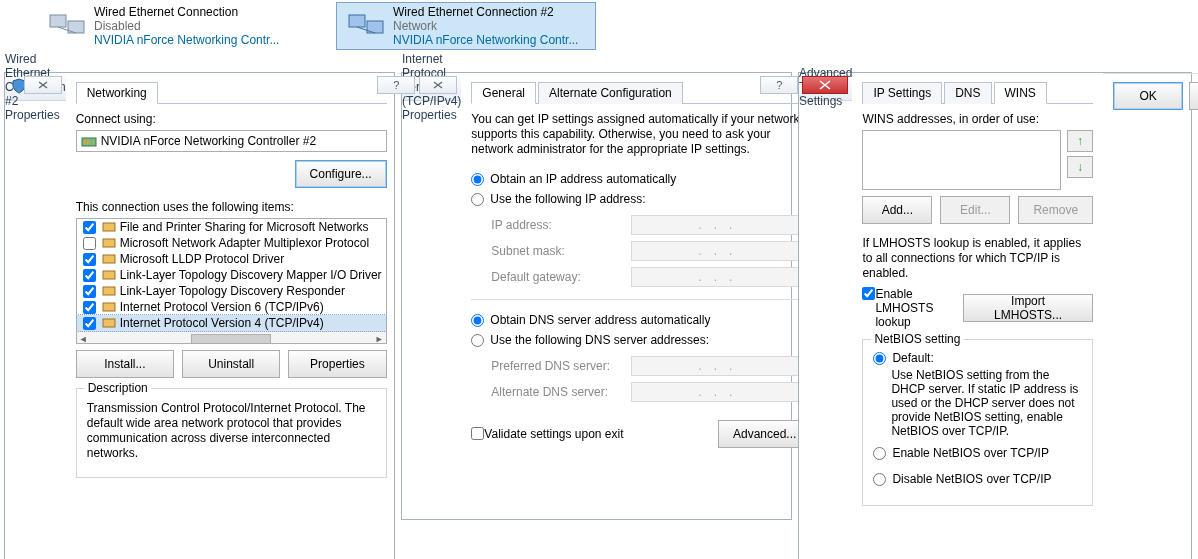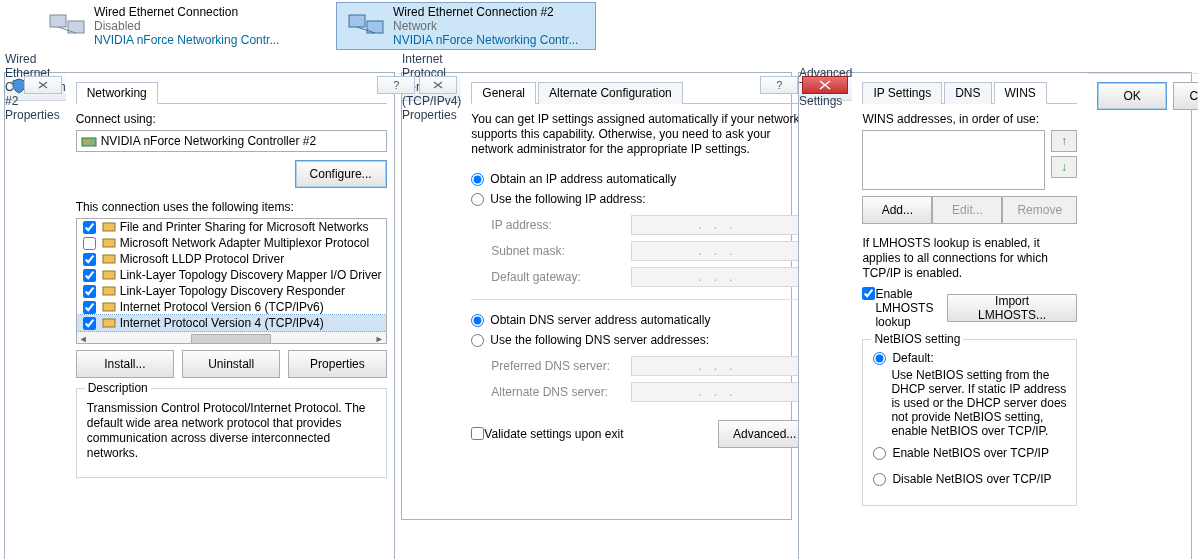--- a/index.html
+++ b/index.html
@@ -51,21 +51,21 @@
   .ip-grid { display:grid; grid-template-columns: 140px 1fr; row-gap:6px; align-items:center; margin:6px 0 2px 20px;}
   .ip-grid .lbl { color:#8a8a8a;}
   .ip-input { border:1px solid #d8d8d8; background:#f4f4f4; height:20px; width:180px; color:#aaa; text-align:center; letter-spacing:12px;}
   .sep { border:none; border-top:1px solid #d8dde4; margin:10px 0;}
   .check-row { display:flex; align-items:flex-start; }
   .check-row input[type=checkbox]{margin:0;}
   .wins-list { border:1px solid #abadb3; background:#fff; height:60px; flex:1;}
   .wins-top { display:flex; gap:6px; align-items:stretch; margin-bottom:6px;}
   .wins-arrows { display:flex; flex-direction:column; gap:4px;}
   .wins-arrows .btn { min-width:26px; padding:0; height:22px;}
-  .wins-btns { display:flex; justify-content:center; margin-bottom:12px;}
+  .wins-btns { display:flex; gap:8px; justify-content:center; margin-bottom:12px;}
   .netbios-desc { margin:2px 0 8px 18px; color:#000; line-height:14px;}
   .lmhosts-row { display:flex; align-items:center; gap:10px; margin-bottom:10px;}
   svg { display:block; }
   .scroll-h { height:14px; border-top:1px solid #e0e0e0; background:#f4f4f4; display:flex; align-items:center; justify-content:space-between; padding:0 2px;}
   .scroll-h .arr{font-size:9px;color:#666;}
   .scroll-h .thumb{height:10px;width:80px;background:#d0d0d0;border:1px solid #b0b0b0;}
 </style>
 </head>
 <body>
 

